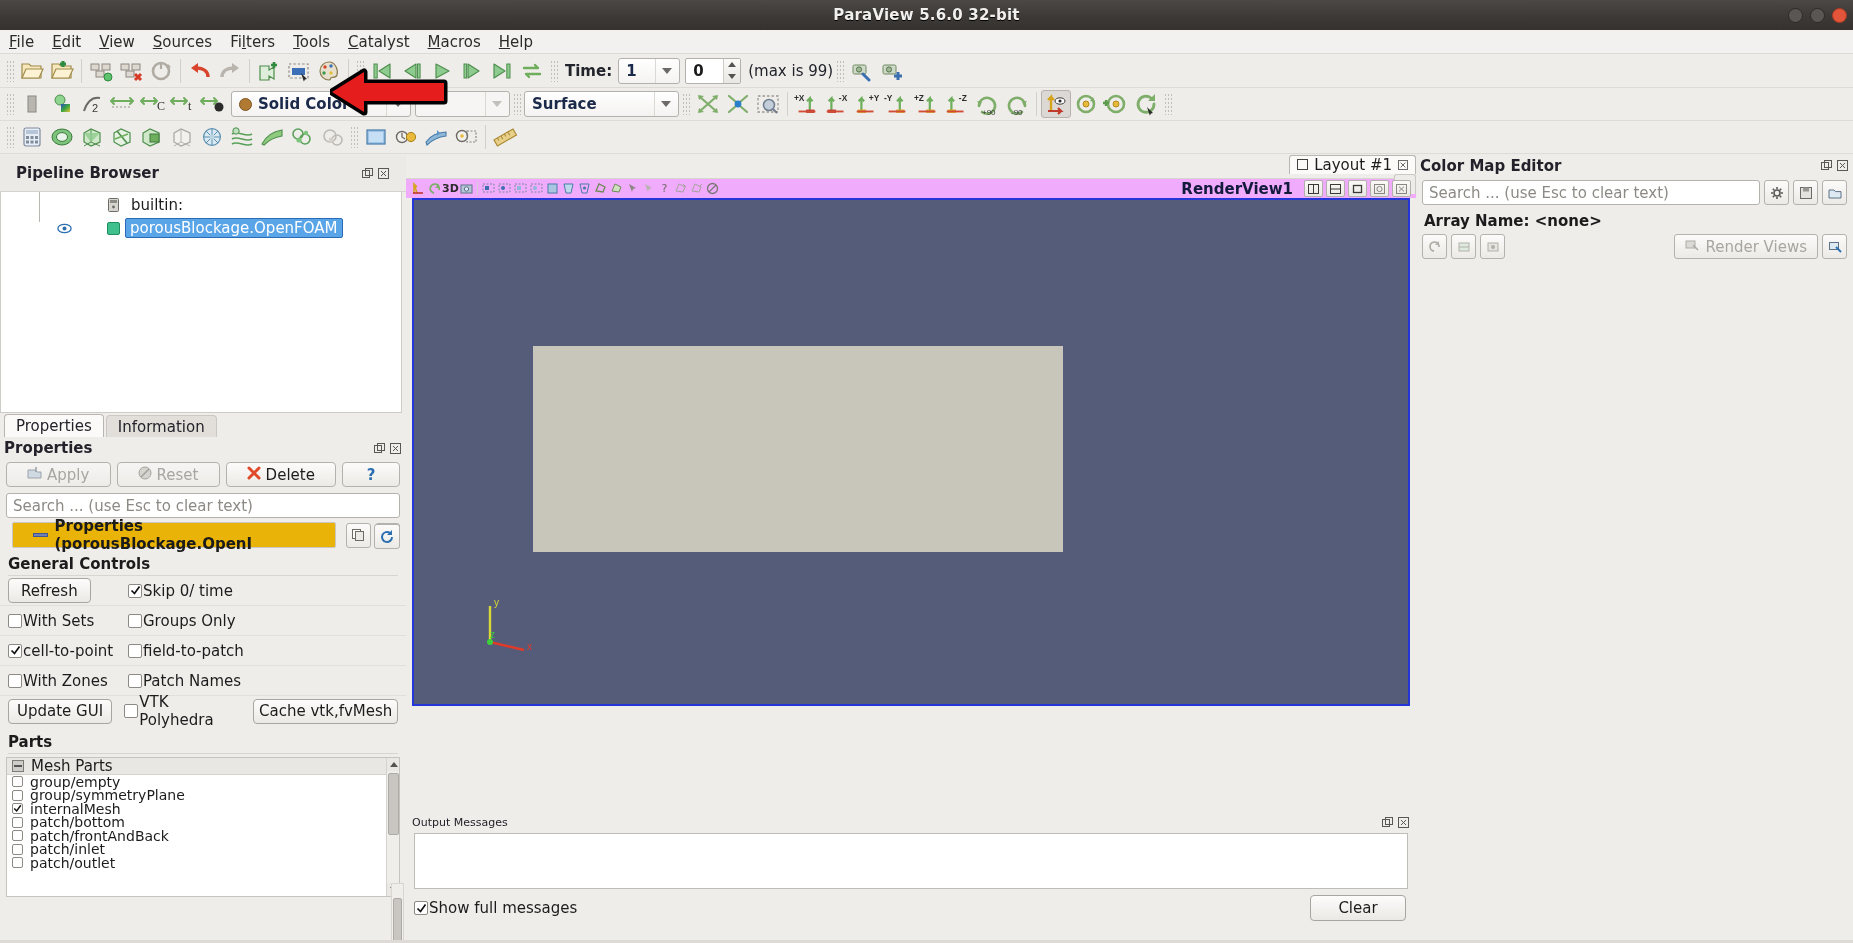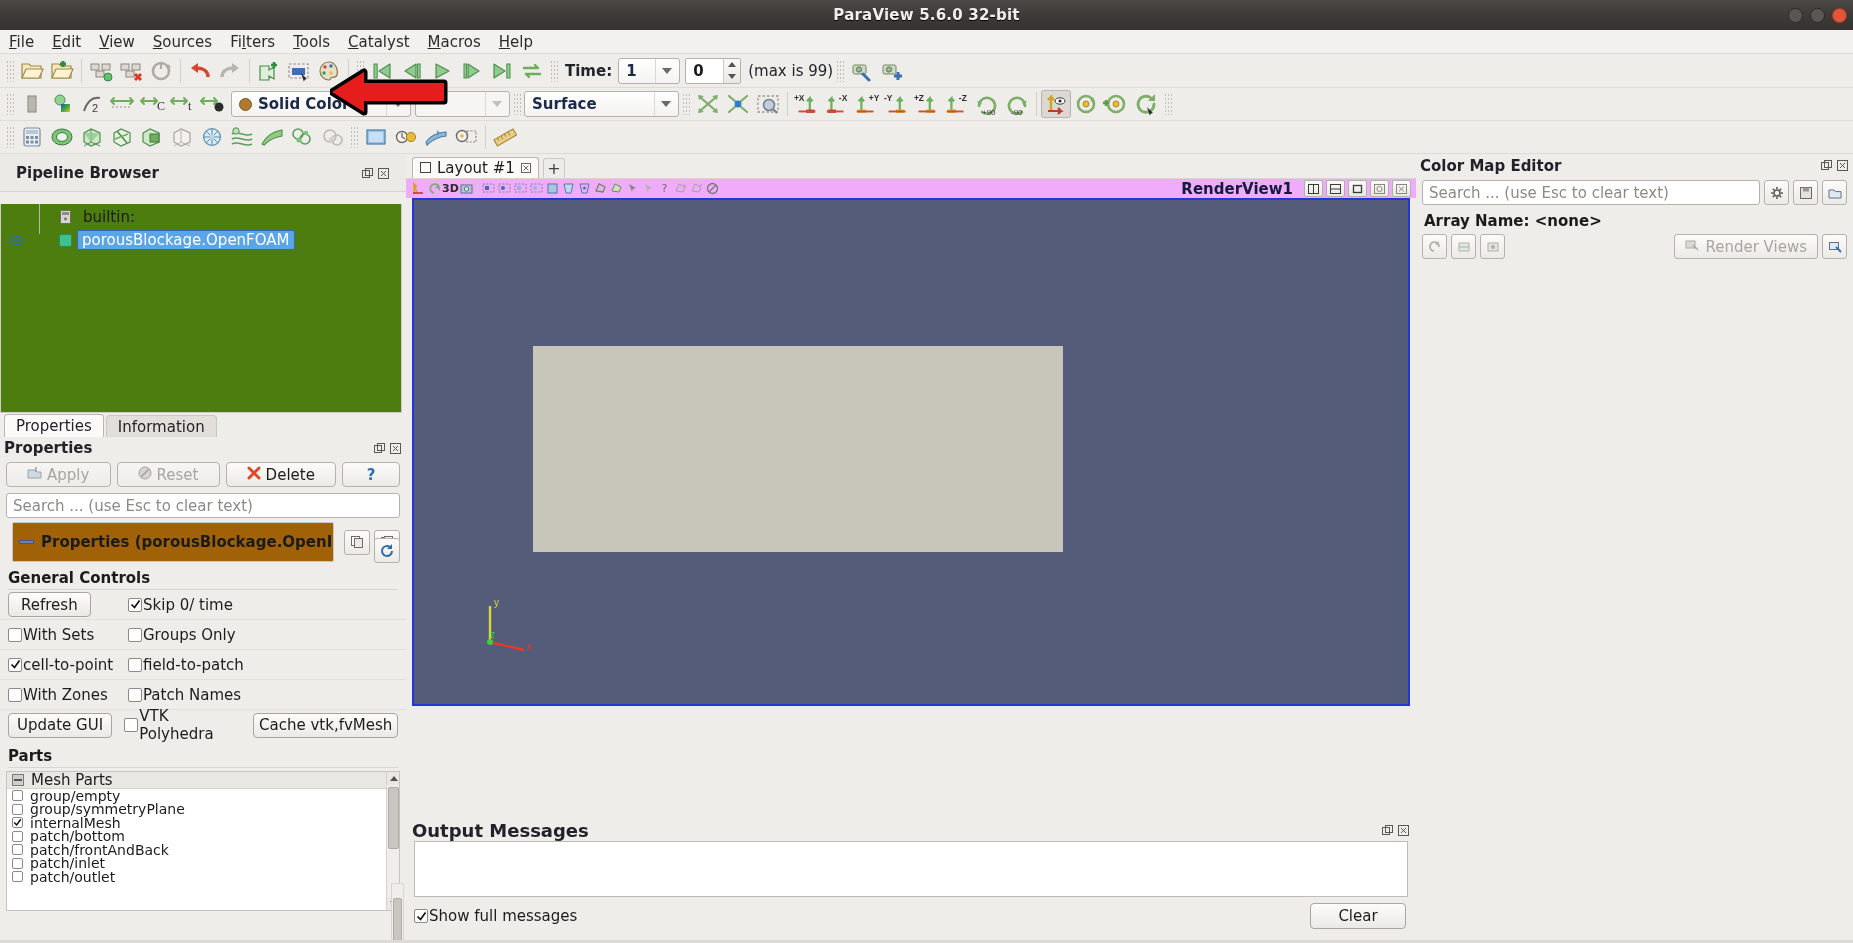--- a/index.html
+++ b/index.html
@@ -97,21 +97,21 @@
     font-weight: bold; font-size: 15px; color: #23222a;
   }
   .panel-title .ttl { flex: 1 1 auto; }
   .pt-btn { width: 13px; height: 13px; margin-left: 3px; display:flex; align-items:center;justify-content:center; }
 
   
   #pipeline {
     position: absolute; left: 0; top: 155px; width: 406px; height: 258px;
     background: #efedea; display: flex; flex-direction: column;
   }
-  .pipe-body { flex: 1 1 auto; background: #4d7c0f; border: 1px solid #cfccc7; border-top: none; margin: 12px 4px 0 0; position: relative; }
+  .pipe-body { flex: 1 1 auto; background: #ffffff; border: 1px solid #cfccc7; border-top: none; margin: 0 4px 0 0; position: relative; padding-left: 48px; }
   .pipe-row { display: flex; align-items: center; height: 18px; padding-left: 4px; font-size: 15px; color: #1c1c1c; }
   .pipe-row .eye { width: 22px; display:flex; align-items:center; justify-content:center; }
   .pipe-row .indent { width: 32px; }
   .pipe-row .pname { padding: 0 5px; border-radius: 2px; white-space: nowrap; }
   .pipe-row.selected .pname { background: #5aa5e8; color: #fff; border: 1px solid #2a6bb3; padding: 0 4px; }
   .srv-icon { width: 13px; height: 14px; margin-right: 6px; flex: 0 0 auto; }
   .foam-icon { width: 13px; height: 13px; margin-right: 5px; flex:0 0 auto; border-radius: 2px; background: #3fc08c; border: 1px solid #1f8f62; }
   .tree-line { position: absolute; left: 38px; top: 0; width: 1px; height: 30px; background: #b9b6b1; }
 
   
@@ -142,22 +142,22 @@
     margin: 2px 6px 4px 6px; height: 25px; display: flex; align-items: center;
     border: 1px solid #b5b2ad; border-radius: 3px; background: #fff;
   }
   .search-box input {
     flex: 1 1 auto; border: none; outline: none; font-size: 15px;
     padding: 0 6px; color: #333; background: transparent;
     font-family: "DejaVu Sans","Liberation Sans",sans-serif;
   }
   .search-box input::placeholder { color: #8d8a86; }
   .grp-header {
-    margin: 0 6px; height: 40px; display: flex; align-items: center;
-    border: 1px solid #cac7c2; background: #a16207; border-radius: 2px; padding-left: 6px;
+    margin: 0 6px; height: 26px; display: flex; align-items: center;
+    border: 1px solid #cac7c2; background: #eab308; border-radius: 2px; padding-left: 20px;
     font-weight: bold; font-size: 15px; color: #1b1b1b; gap: 7px;
   }
   .grp-header .minus { width: 15px; height: 4px; background: #6d7fb5; border: 1px solid #44548c; }
   .grp-row { display: flex; align-items: center; gap: 4px; padding: 0 6px; }
   .mini-btn { width: 26px; height: 25px; border: 1px solid #b5b2ad; border-radius: 3px;
     background: linear-gradient(to bottom,#fcfbfa,#eceae6); display:flex;align-items:center;justify-content:center;}
   .sect-title { font-weight: bold; font-size: 15px; color: #1b1b1b; padding: 6px 6px 2px 8px; }
   .ctrlrow { display: flex; align-items: center; height: 30px; padding: 0 8px; border-bottom: 1px solid #e3e0dc; gap: 0; }
   .ctrlrow .c1 { width: 120px; display: flex; align-items: center; }
   .ctrlrow .c2 { flex: 1 1 auto; display: flex; align-items: center; }
@@ -180,21 +180,21 @@
   .part-row .box { width: 11px; height: 11px; }
   .vscroll { position: absolute; right: 0; top: 0; width: 13px; height: 100%; background: #f0eeeb; border-left: 1px solid #d6d3ce; }
   .vscroll .thumb { position: absolute; left: 1px; width: 11px; background: #c9c6c1; border: 1px solid #aeaba6; border-radius: 2px; }
   .vscroll .ar { position:absolute; left:0; width: 13px; height: 13px; display:flex;align-items:center;justify-content:center; background:#eae8e5;}
 
   .prop-scroll { position: absolute; right: 2px; top: 470px; width: 13px; height: 318px; background: #f0eeeb; border: 1px solid #d9d6d1; }
   .prop-scroll .thumb { position: absolute; left: 1px; top: 14px; width: 9px; height: 150px; background: #c9c6c1; border: 1px solid #aeaba6; border-radius: 2px; }
 
   
   #center { position: absolute; left: 406px; top: 155px; width: 1010px; height: 788px; background: #efedea; }
-  .layout-tabs { height: 23px; display: flex; align-items: flex-end; padding-left: 6px; }
+  .layout-tabs { height: 23px; display: flex; align-items: flex-end; padding-left: 6px; flex-direction: column; }
   .ltab {
     height: 21px; display: flex; align-items: center; gap: 6px; padding: 0 7px;
     background: #fbfaf8; border: 1px solid #b9b6b1; border-bottom: none; border-radius: 3px 3px 0 0;
     font-size: 15px; color: #1c1c1c;
   }
   .ltab-plus { width: 22px; height: 20px; margin-left: 4px; display:flex;align-items:center;justify-content:center;
      border: 1px solid #cbc8c3; border-bottom: none; border-radius: 3px 3px 0 0; background: #eeece9; font-size: 16px; color:#444;}
   .viewbar { height: 20px; display: flex; align-items: center; background: #f0abfc; border-top: 1px solid #d8d5d0; padding: 0 5px; gap: 1px;}
   .vb-icon { width: 15px; height: 16px; display:flex;align-items:center;justify-content:center;}
   .vb-spacer { flex: 1 1 auto; }
@@ -202,21 +202,21 @@
   .vb-sq { width: 19px; height: 17px; border: 1px solid #b3b0ab; background: linear-gradient(to bottom,#fbfaf8,#e9e7e3);
     display:flex;align-items:center;justify-content:center; margin-left: 2px; border-radius:2px;}
   .render-area {
     margin: 0 6px; height: 508px; background: #555c7a; border: 2px solid #2436d8; position: relative; overflow: hidden;
   }
   .block { position: absolute; background: #c8c5bb; }
   .axes { position: absolute; left: 70px; bottom: 52px; width: 60px; height: 60px; }
 
   
   #output { position: absolute; left: 406px; top: 812px; width: 1010px; height: 131px; background: #efedea; }
-  .out-title { height: 21px; display: flex; align-items: center; padding: 0 6px; font-weight: bold; font-size: 18px; color: #23222a; margin-top: 8px; }
+  .out-title { height: 21px; display: flex; align-items: center; padding: 0 6px; font-weight: normal; font-size: 11px; color: #23222a; }
   .out-title .ttl { flex: 1 1 auto; }
   .out-box { margin: 0 8px; height: 56px; background: #fff; border: 1px solid #bfbcb7; }
   .out-foot { display: flex; align-items: center; padding: 6px 10px 0 8px; }
   .out-foot .chk { flex: 1 1 auto; }
   .clear-btn { height: 26px; width: 96px; border: 1px solid #a9a6a1; border-radius: 4px;
     background: linear-gradient(to bottom,#fdfcfb,#ebe9e5); display:flex;align-items:center;justify-content:center;font-size:15px;color:#1c1c1c;}
 
   
   #cmap { position: absolute; left: 1416px; top: 155px; width: 437px; height: 788px; background: #efedea; }
   .cm-title { height: 21px; display: flex; align-items: center; padding: 0 4px; font-weight: bold; font-size: 15px; color: #23222a; }

